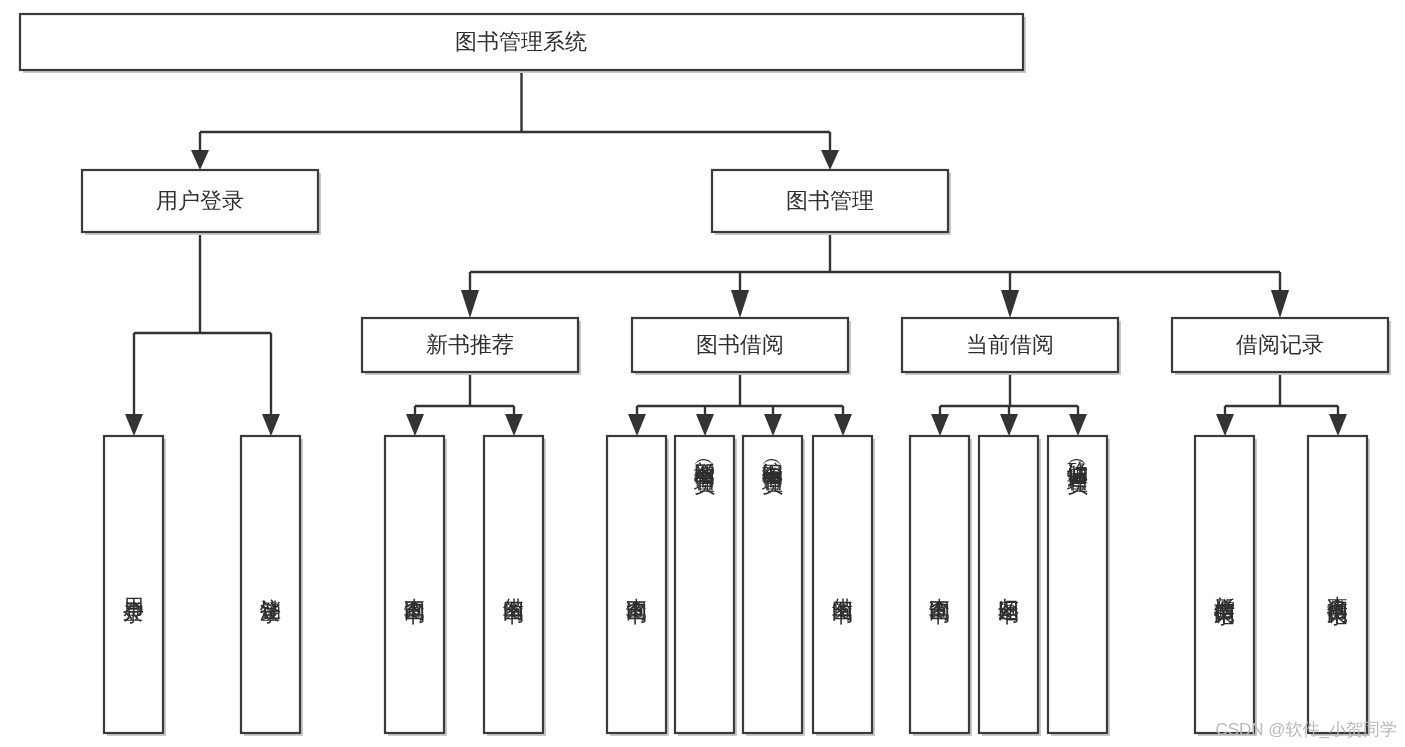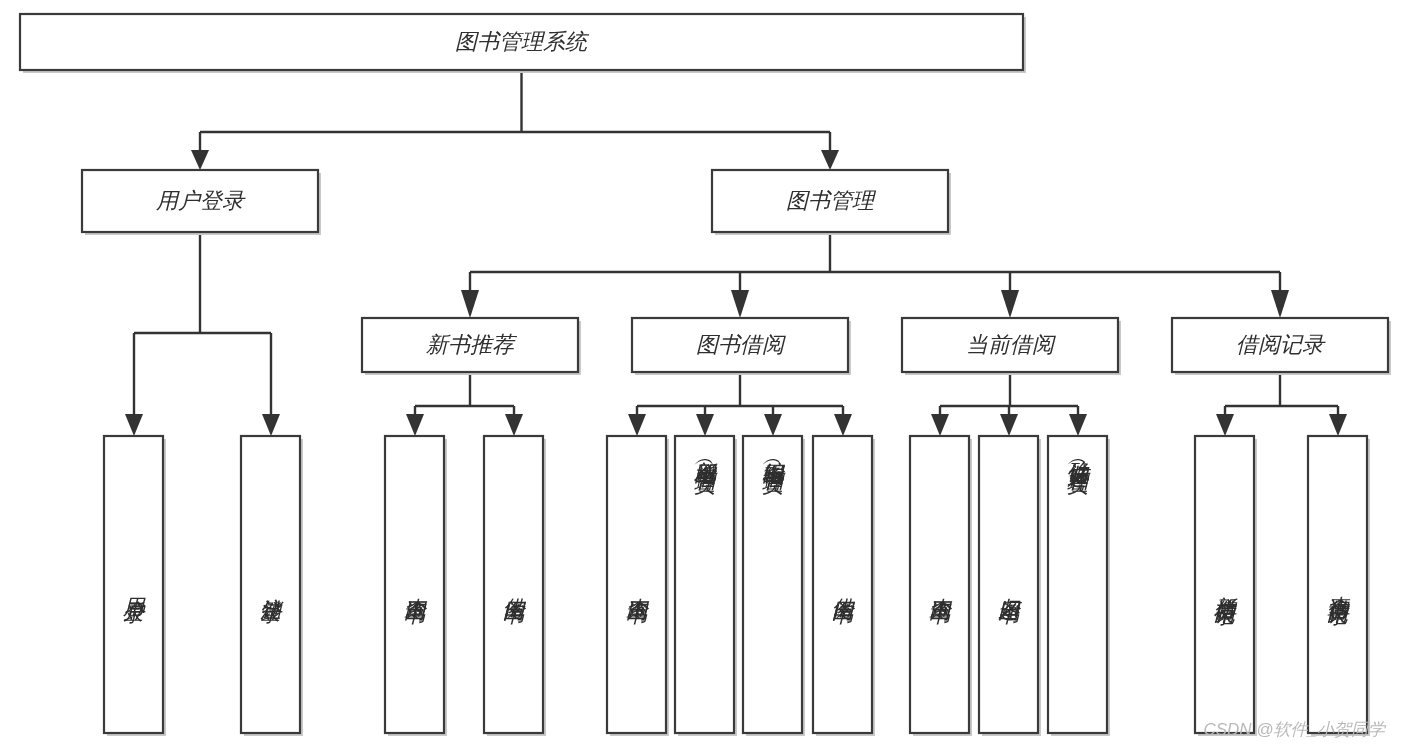--- a/index.html
+++ b/index.html
@@ -1,29 +1,29 @@
 <!DOCTYPE html>
 <html><head>
 <meta charset="utf-8">
 <style>
   html,body{margin:0;padding:0;background:#ffffff;}
   #page{position:relative;width:1405px;height:747px;background:#fff;
-        font-family:"Liberation Sans","DejaVu Sans",sans-serif;overflow:hidden;font-style:italic;}
+        font-family:"Liberation Sans","DejaVu Sans",sans-serif;overflow:hidden;}
   svg#chart{position:absolute;left:0;top:0;width:1405px;height:747px;display:block;}
   .nodebox{fill:#ffffff;stroke:#3a3a3a;stroke-width:2.2;}
   .shadow{fill:#c9c9c9;stroke:none;}
   .link{stroke:#333333;stroke-width:2.4;fill:none;stroke-linecap:butt;}
   .arrowhead{fill:#333333;stroke:none;}
   .h-label{font-size:22px;fill:#2e2e2e;text-anchor:middle;dominant-baseline:middle;}
   .v-label-wrap{position:absolute;display:flex;align-items:center;justify-content:center;
                 pointer-events:none;}
   .v-label{writing-mode:vertical-rl;text-orientation:upright;
            font-size:21px;line-height:1.05;color:#2e2e2e;letter-spacing:2px;
            font-family:"Liberation Sans","DejaVu Sans",sans-serif;white-space:nowrap;}
-  .watermark{position:absolute;right:20px;bottom:6px;font-size:17px;color:#b9b9b9;
+  .watermark{position:absolute;right:8px;bottom:6px;font-size:17px;color:#b9b9b9;
              font-family:"Liberation Sans","DejaVu Sans",sans-serif;white-space:nowrap;}
 </style>
 </head>
 <body>
 
 <div id="page">
 
   <svg id="chart" viewBox="0 0 1405 747">
 
     <g>

